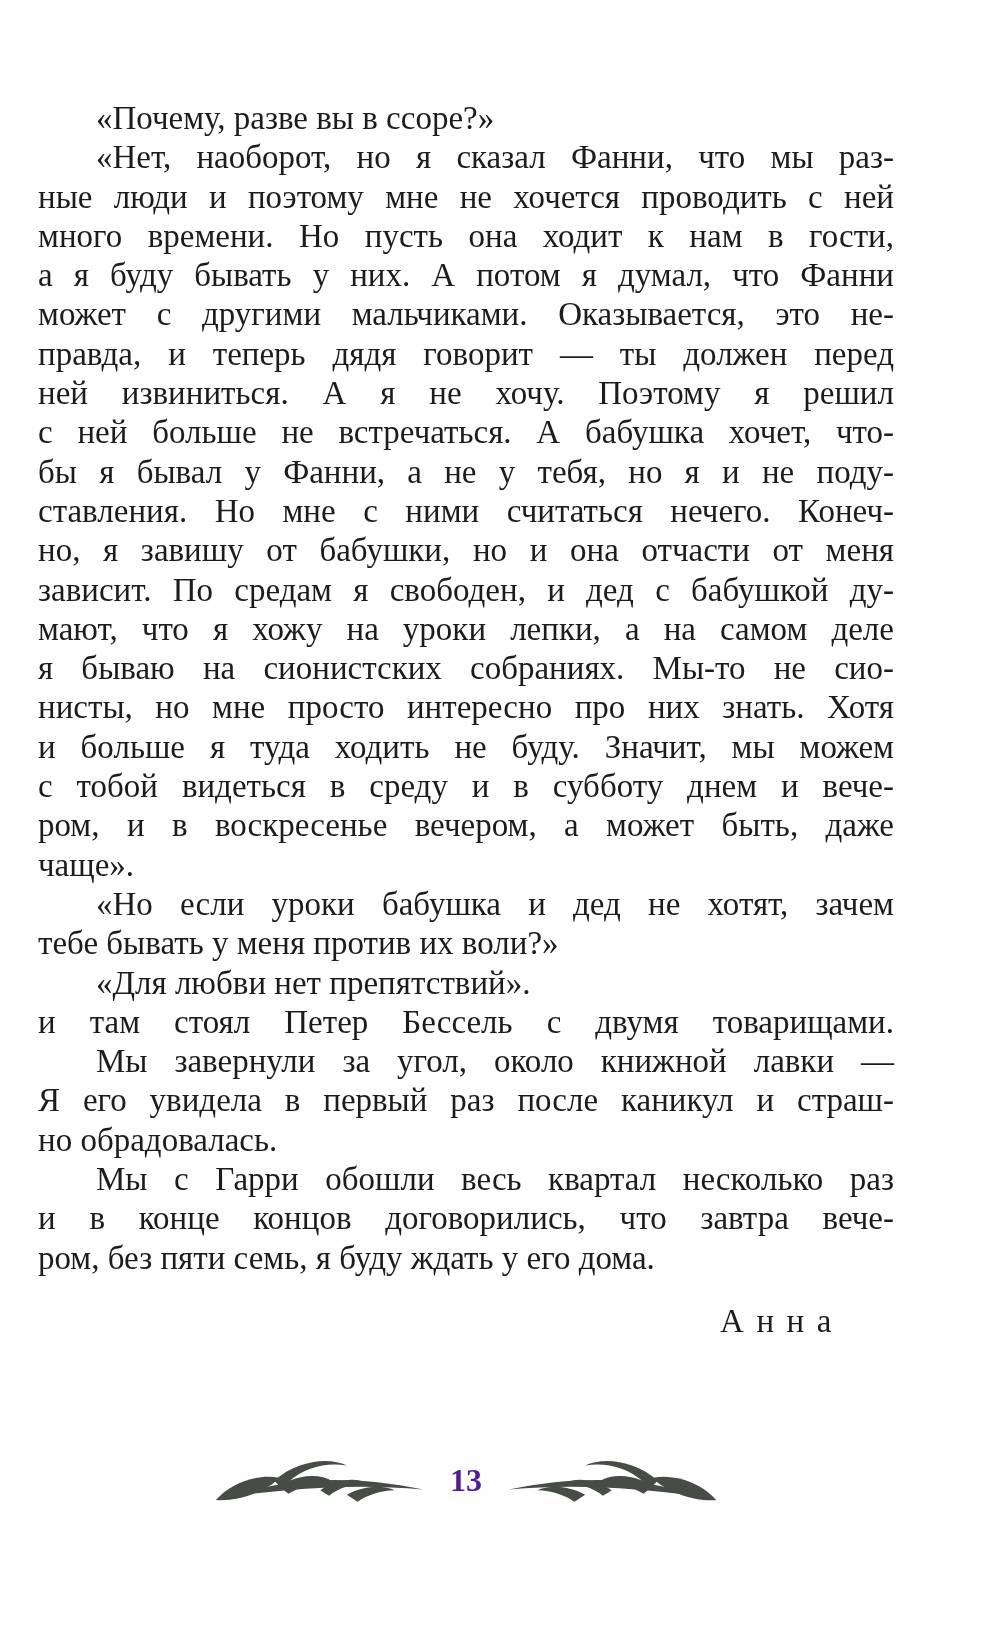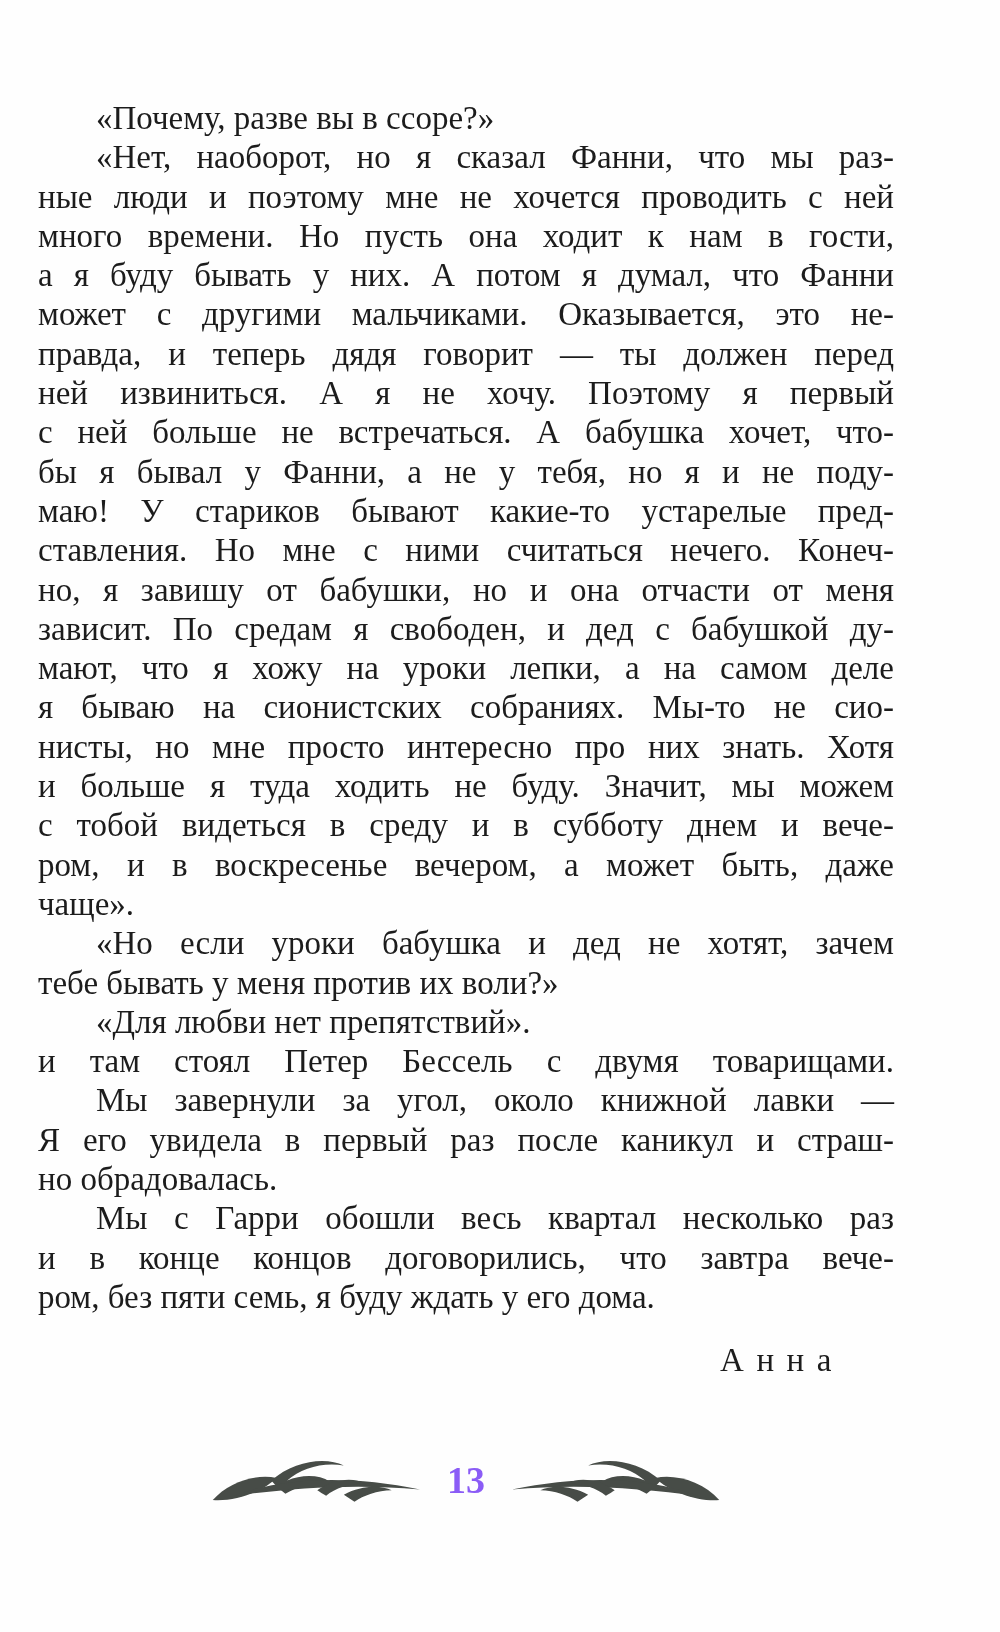--- a/index.html
+++ b/index.html
@@ -47,46 +47,45 @@
     left: 38px;
     top: 1446px;
     width: 856px;
     height: 78px;
     display: flex;
     align-items: center;
     justify-content: center;
     gap: 24px;
   }
   .page-number {
-    font-size: 38px;
+    font-size: 32px;
     font-weight: bold;
-    color: #8b5cf6;
+    color: #4c1d95;
     line-height: 1;
     padding-bottom: 10px;
   }
   .flourish { display: block; }
 </style>
 </head>
 <body>
 
 <div class="page">
 
   <div class="text-block">
     <div id="lines-container">
         <div class="line first">«Почему, разве вы в ссоре?»</div>
         <div class="line first j">«Нет, наоборот, но я сказал Фанни, что мы раз-</div>
         <div class="line j">ные люди и поэтому мне не хочется проводить с ней</div>
         <div class="line j">много времени. Но пусть она ходит к нам в гости,</div>
         <div class="line j">а я буду бывать у них. А потом я думал, что Фанни</div>
         <div class="line j">может с другими мальчиками. Оказывается, это не-</div>
         <div class="line j">правда, и теперь дядя говорит — ты должен перед</div>
-        <div class="line j">ней извиниться. А я не хочу. Поэтому я первый</div>
+        <div class="line j">ней извиниться. А я не хочу. Поэтому я решил</div>
         <div class="line j">с ней больше не встречаться. А бабушка хочет, что-</div>
         <div class="line j">бы я бывал у Фанни, а не у тебя, но я и не поду-</div>
-        <div class="line j">маю! У стариков бывают какие-то устарелые пред-</div>
         <div class="line j">ставления. Но мне с ними считаться нечего. Конеч-</div>
         <div class="line j">но, я завишу от бабушки, но и она отчасти от меня</div>
         <div class="line j">зависит. По средам я свободен, и дед с бабушкой ду-</div>
         <div class="line j">мают, что я хожу на уроки лепки, а на самом деле</div>
         <div class="line j">я бываю на сионистских собраниях. Мы-то не сио-</div>
         <div class="line j">нисты, но мне просто интересно про них знать. Хотя</div>
         <div class="line j">и больше я туда ходить не буду. Значит, мы можем</div>
         <div class="line j">с тобой видеться в среду и в субботу днем и вече-</div>
         <div class="line j">ром, и в воскресенье вечером, а может быть, даже</div>
         <div class="line">чаще».</div>

